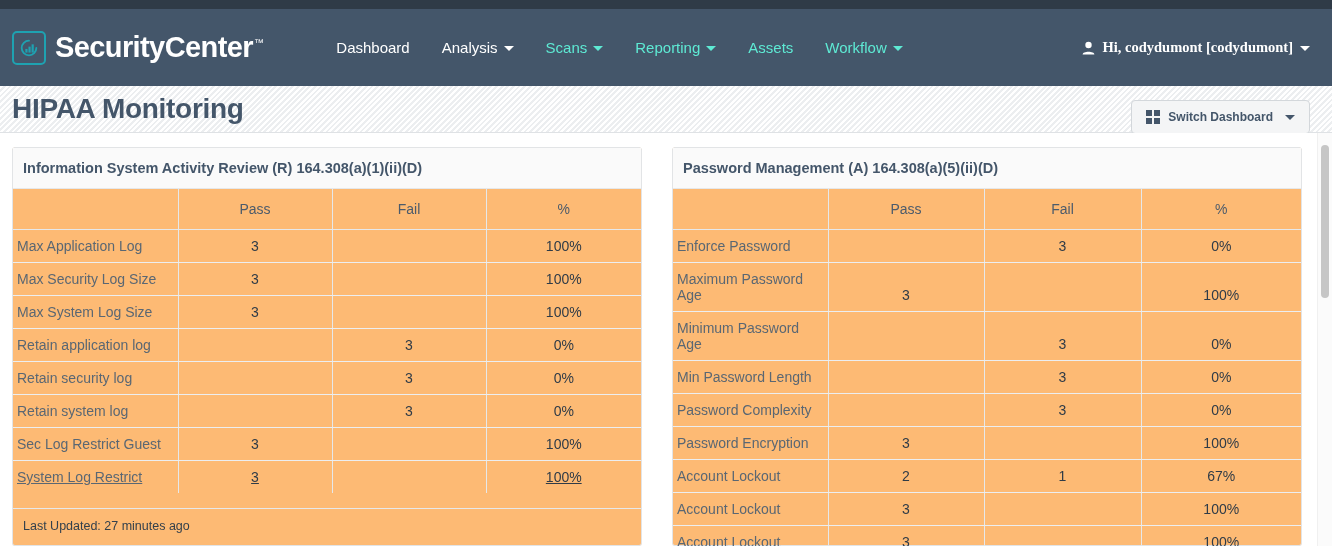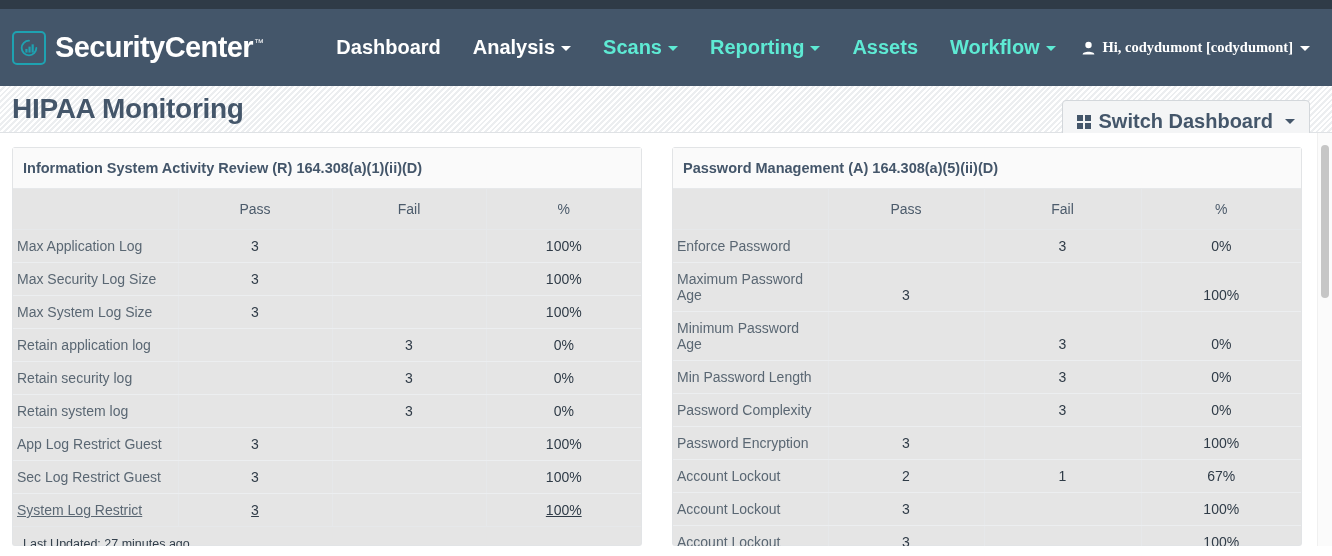--- a/index.html
+++ b/index.html
@@ -54,22 +54,22 @@
   }
 
   .nav-items {
     display: flex;
     align-items: center;
     margin-left: 57px;
     gap: 0px;
   }
   .nav-item {
     color: #ffffff;
-    font-size: 20px;
-    font-weight: bold;
+    font-size: 15px;
+    font-weight: normal;
     padding: 8px 16px;
     white-space: nowrap;
     cursor: pointer;
     display: flex;
     align-items: center;
     gap: 6px;
   }
   .nav-item.dim { color: #5eead4; }
   .caret {
     width: 0; height: 0;
@@ -118,21 +118,21 @@
     letter-spacing: -0.3px;
   }
   .switch-btn {
     position: absolute;
     right: 22px;
     top: 14px;
     background: #f4f5f6;
     border: 1px solid #d3d7db;
     border-radius: 4px;
     padding: 9px 14px;
-    font-size: 20px;
+    font-size: 12px;
     font-weight: bold;
     color: #44566a;
     display: flex;
     align-items: center;
     gap: 8px;
     cursor: pointer;
     white-space: nowrap;
   }
   .grid-icon {
     display: inline-grid;
@@ -155,21 +155,21 @@
     height: 413px;
     background: #ffffff;
     padding: 14px 12px 0 12px;
     display: flex;
     gap: 30px;
     overflow: hidden;
   }
   .panel {
     width: 630px;
     flex: 0 0 630px;
-    background: #e5e5e5;
+    background: #fdba74;
     border: 1px solid #e2e4e6;
     border-radius: 3px;
     box-shadow: 0 1px 1px rgba(0,0,0,0.03);
     display: flex;
     flex-direction: column;
   }
   .panel-head {
     padding: 12px 12px 12px 10px;
     font-size: 14.5px;
     font-weight: bold;
@@ -361,26 +361,20 @@
           <td class="fail">3</td>
           <td class="pct">0%</td>
         </tr>
         <tr>
           <td class="lbl">Retain system log</td>
           <td class="pass"></td>
           <td class="fail">3</td>
           <td class="pct">0%</td>
         </tr>
         <tr>
-          <td class="lbl">App Log Restrict Guest</td>
-          <td class="pass">3</td>
-          <td class="fail"></td>
-          <td class="pct">100%</td>
-        </tr>
-        <tr>
           <td class="lbl">Sec Log Restrict Guest</td>
           <td class="pass">3</td>
           <td class="fail"></td>
           <td class="pct">100%</td>
         </tr>
         <tr>
           <td class="lbl">System Log Restrict</td>
           <td class="pass">3</td>
           <td class="fail"></td>
           <td class="pct">100%</td>

